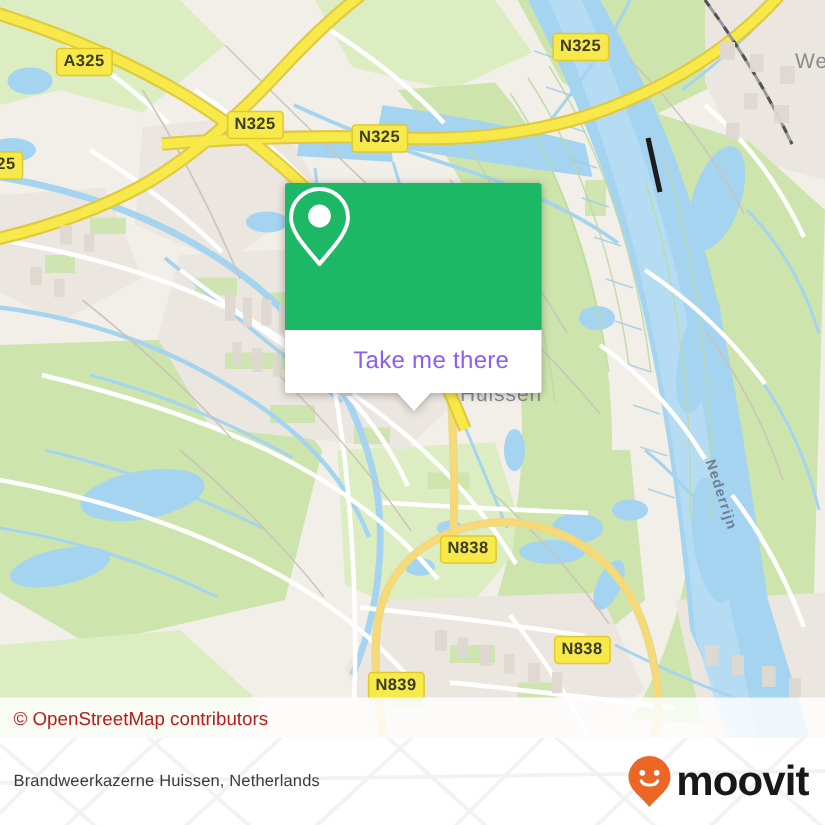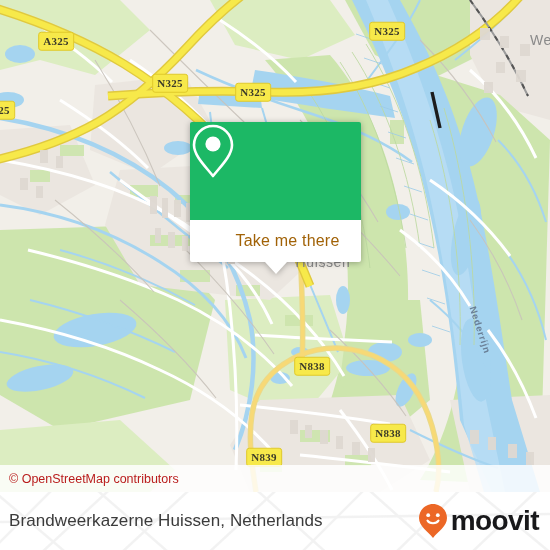--- a/index.html
+++ b/index.html
@@ -7,54 +7,54 @@
   #app{position:relative;width:550px;height:550px;overflow:hidden;background:#f2efe9;}
 
   
   #map{position:absolute;left:0;top:0;width:550px;height:492px;overflow:hidden;background:#f2efe9;}
   #map svg{position:absolute;left:0;top:0;}
 
   .shield{position:absolute;transform:translate(-50%,-50%);
     background:#f7e94a;border:1.4px solid #e0c92b;border-radius:3px;
     color:#3b3b2a;font-weight:bold;font-size:11px;line-height:1;
     padding:2.5px 4px 3px 4px;letter-spacing:.3px;white-space:nowrap;
-    font-family:Liberation Serif, serif;}
+    font-family:Liberation Sans, sans-serif;}
 
   .place-label{position:absolute;transform:translate(-50%,-50%);
     color:#8a8a8a;font-size:14px;letter-spacing:.6px;white-space:nowrap;
     font-family:"Liberation Sans",sans-serif;}
 
   .river-label{position:absolute;color:#6a7f96;font-size:9.5px;
     letter-spacing:.8px;white-space:nowrap;font-weight:600;
     font-family:"Liberation Sans",sans-serif;}
 
   
   #popup{position:absolute;left:190px;top:122px;width:171px;
     filter:drop-shadow(0 1px 3px rgba(0,0,0,.30));}
   #popup-top{height:98px;border-radius:2px 2px 0 0;display:flex;
     align-items:center;justify-content:center;}
   #popup-btn{height:42px;background:#fff;border-radius:0 0 2px 2px;
     display:flex;align-items:center;justify-content:center;
-    color:#a16207;font-size:16px;letter-spacing:.2px;cursor:pointer;padding-left:24px;}
+    color:#8b5cf6;font-size:16px;letter-spacing:.2px;cursor:pointer;padding-left:24px;}
   #popup-tail{position:absolute;left:50%;top:140px;margin-left:-11px;
     width:0;height:0;border-left:11px solid transparent;
     border-right:11px solid transparent;border-top:12px solid #fff;}
 
   
   #attrib{position:absolute;left:0;top:465px;height:27px;width:550px;
     background:rgba(255,255,255,.82);display:flex;align-items:center;}
   #attrib span{padding-left:9px;font-size:12.5px;color:#b91c1c;
     font-family:"Liberation Sans",sans-serif;}
 
   
   #footer{position:absolute;left:0;top:492px;width:550px;height:58px;
     background:#fff;overflow:hidden;}
   #footer-lines{position:absolute;left:0;top:0;opacity:.55;}
   #footer-title{position:absolute;left:9px;top:50%;transform:translateY(-50%);
-    font-size:17px;color:#3b3b3b;letter-spacing:.1px;z-index:2;
+    font-size:11px;color:#3b3b3b;letter-spacing:.1px;z-index:2;
     font-family:"Liberation Sans",sans-serif;}
   #brand{position:absolute;right:11px;top:50%;transform:translateY(-50%);
     display:flex;align-items:center;gap:3px;z-index:2;}
   #brand-text{font-size:28px;font-weight:bold;color:#18181a;letter-spacing:-.6px;
     font-family:"Liberation Sans",sans-serif;}
 </style>
 </head>
 <body>
 
 <div id="app">
@@ -277,21 +277,21 @@
           <rect x="516" y="70" width="10" height="12"></rect>
             <rect x="484" y="82" width="9" height="11"></rect>
           <rect x="40" y="150" width="8" height="13"></rect>
             <rect x="56" y="156" width="7" height="12"></rect>
           <rect x="20" y="178" width="8" height="12"></rect>
             <rect x="36" y="186" width="7" height="12"></rect>
         </g>
       </g>
     </svg>
 
-    <div class="place-label" style="left:323px;top:262px;">Huissen</div>
+    <div class="place-label" style="left:334px;top:262px;">Huissen</div>
     <div class="place-label" style="left:541px;top:40px;">We</div>
     <div class="river-label" style="left:478px;top:305px;transform:rotate(72deg);transform-origin:left top;">Nederrijn</div>
 
     <div class="shield" style="left:56px;top:41px;">A325</div>
     <div class="shield" style="left:170px;top:83px;">N325</div>
     <div class="shield" style="left:253px;top:92px;">N325</div>
     <div class="shield" style="left:387px;top:31px;">N325</div>
     <div class="shield" style="left:4px;top:110px;">25</div>
     <div class="shield" style="left:312px;top:366px;">N838</div>
     <div class="shield" style="left:388px;top:433px;">N838</div>

